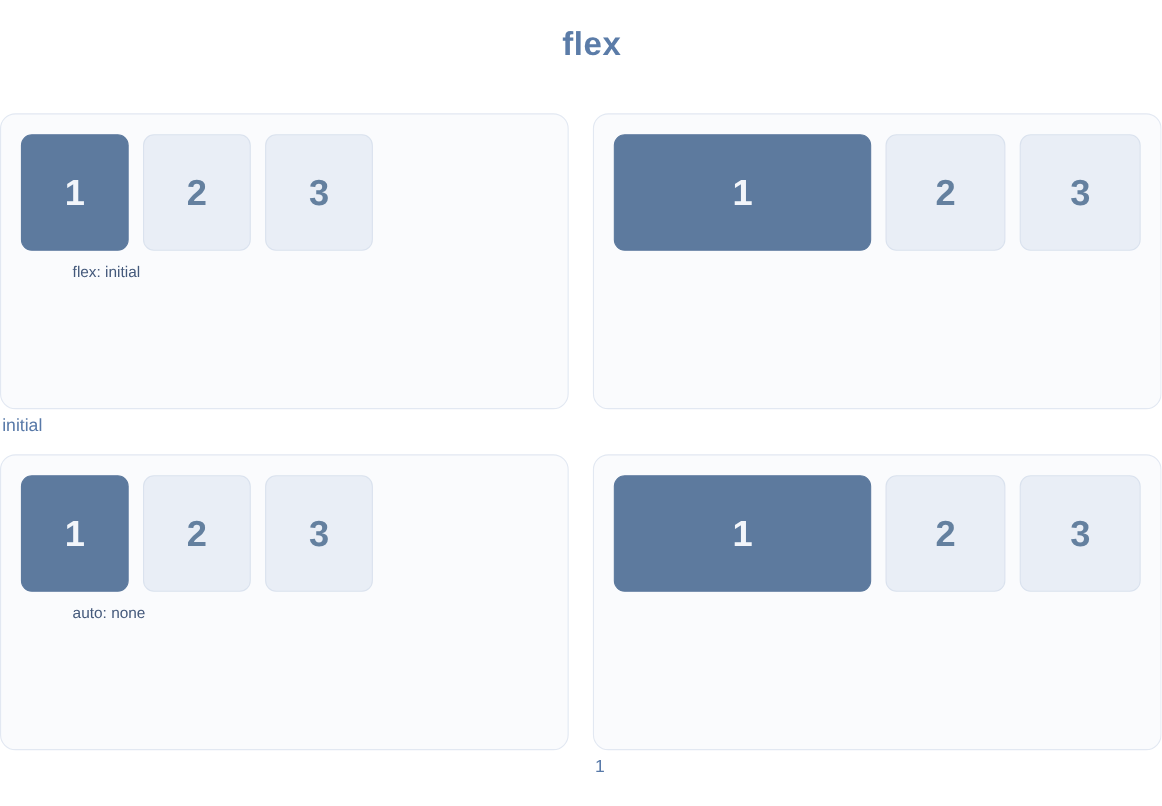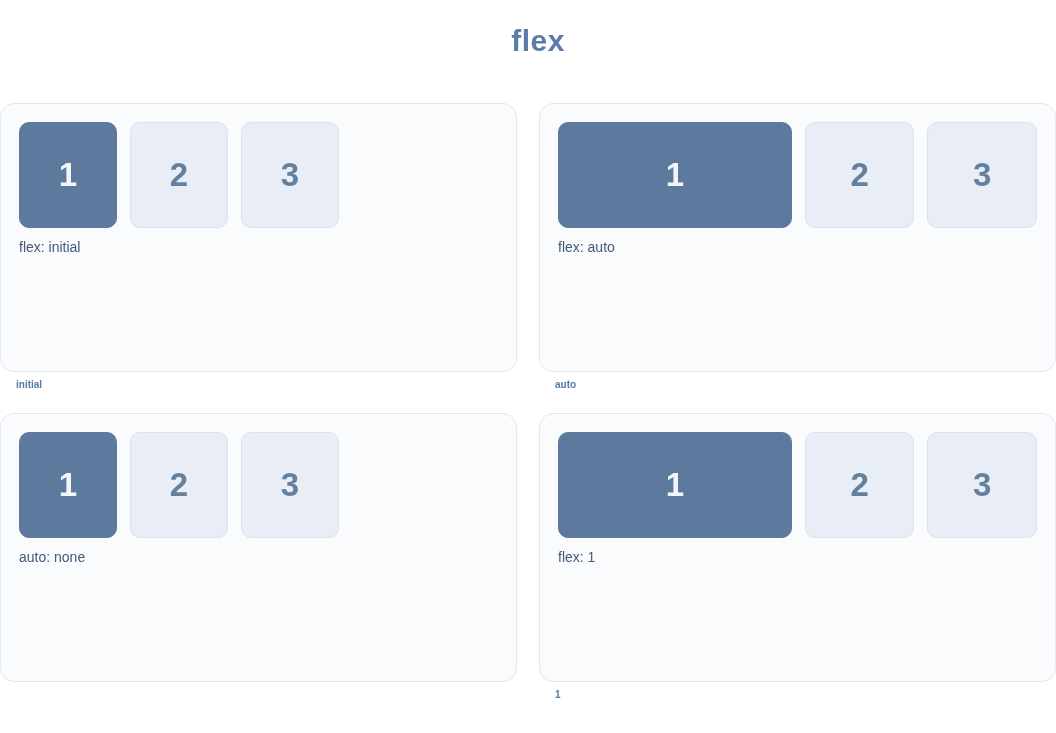--- a/index.html
+++ b/index.html
@@ -53,26 +53,27 @@
     background:var(--item-highlight-bg);
     border-color:var(--item-highlight-bg);
     color:var(--item-highlight-text);
   }
   .cell--grow .item{width:110px;}
   .cell--grow .item.hl{width:235px;}
   .flex-label{
     margin-top:11px;
     font-size:14px;
     color:var(--flex-label);
+    margin-left:47px;
   }
   .caption{
-    margin:7px 0 13px 16px;
+    margin:7px 0 13px 2px;
     height:21px;
-    font-size:10px;
-    font-weight:700;
+    font-size:16px;
+    font-weight:400;
     color:var(--caption);
   }
 </style>
 </head>
 <body>
 
 <h1 class="title">flex</h1>
 
 <main class="grid">
 
@@ -88,41 +89,38 @@
     <div class="caption">initial</div>
   </section>
 
   <section class="cell cell--grow">
     <div class="panel">
       <div class="items">
         <div class="item hl">1</div>
         <div class="item">2</div>
         <div class="item">3</div>
       </div>
-      <div class="flex-label">flex: auto</div>
     </div>
-    <div class="caption">auto</div>
   </section>
 
   <section class="cell">
     <div class="panel">
       <div class="items">
         <div class="item hl">1</div>
         <div class="item">2</div>
         <div class="item">3</div>
       </div>
       <div class="flex-label">auto: none</div>
     </div>
   </section>
 
   <section class="cell cell--grow">
     <div class="panel">
       <div class="items">
         <div class="item hl">1</div>
         <div class="item">2</div>
         <div class="item">3</div>
       </div>
-      <div class="flex-label">flex: 1</div>
     </div>
     <div class="caption">1</div>
   </section>
 
 </main>
 
 </body></html>

